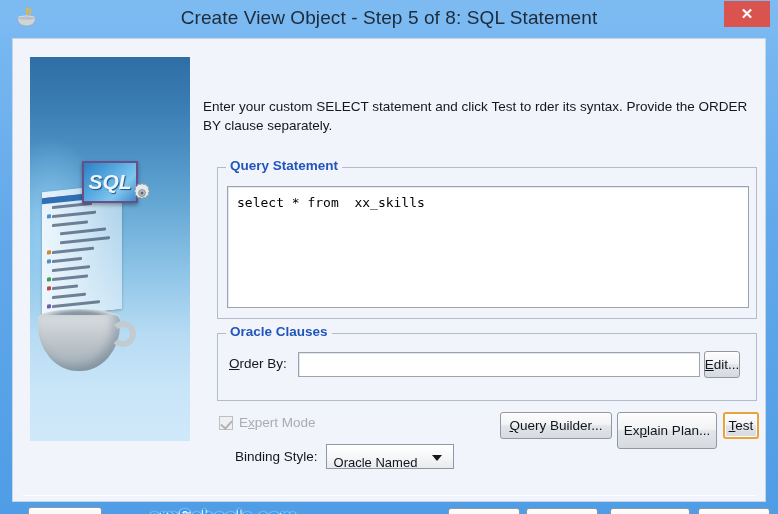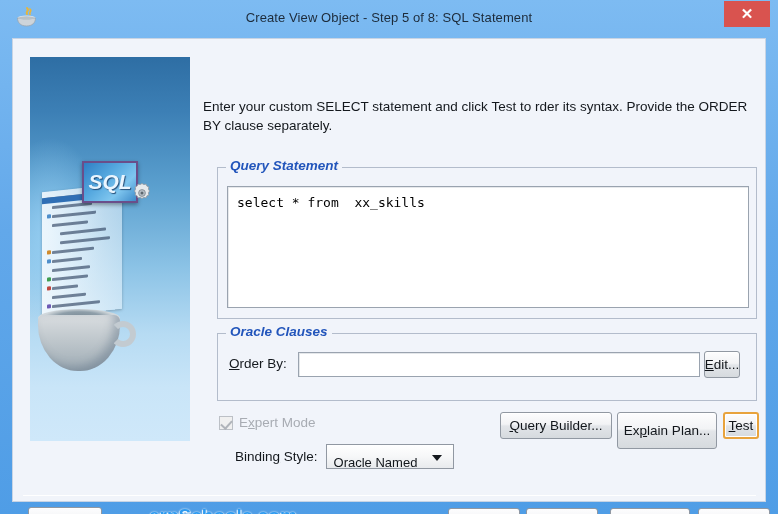--- a/index.html
+++ b/index.html
@@ -25,21 +25,21 @@
   }
   #title-icon {
     position: absolute; left: 14px; top: 5px;
     width: 26px; height: 26px;
   }
   #title-text {
     position: absolute; left: 0; top: 0;
     width: 778px; height: 38px;
     line-height: 36px;
     text-align: center;
-    font-size: 13px;
+    font-size: 19px;
     color: #1d2b3a;
     letter-spacing: 0.1px;
     white-space: nowrap;
   }
   #close-button {
     position: absolute; right: 8px; top: 1px;
     width: 46px; height: 26px;
     background: #d9534f;
     border: none;
     color: #ffffff;
@@ -166,21 +166,20 @@
   }
   .group-label {
     position: absolute;
     top: -10px; left: 8px;
     padding: 0 4px;
     background: #f1f4fa;
     font-size: 13.5px;
     font-weight: bold;
     color: #2255bb;
     white-space: nowrap;
-    font-style: italic;
   }
   #group-query-statement { left: 204px; top: 128px; width: 540px; height: 152px; }
   #group-query-clauses  { left: 204px; top: 294px; width: 540px; height: 68px; }
 
   
   #sql-textarea {
     position: absolute;
     left: 9px; top: 18px;
     width: 522px; height: 122px;
     background: #ffffff;

